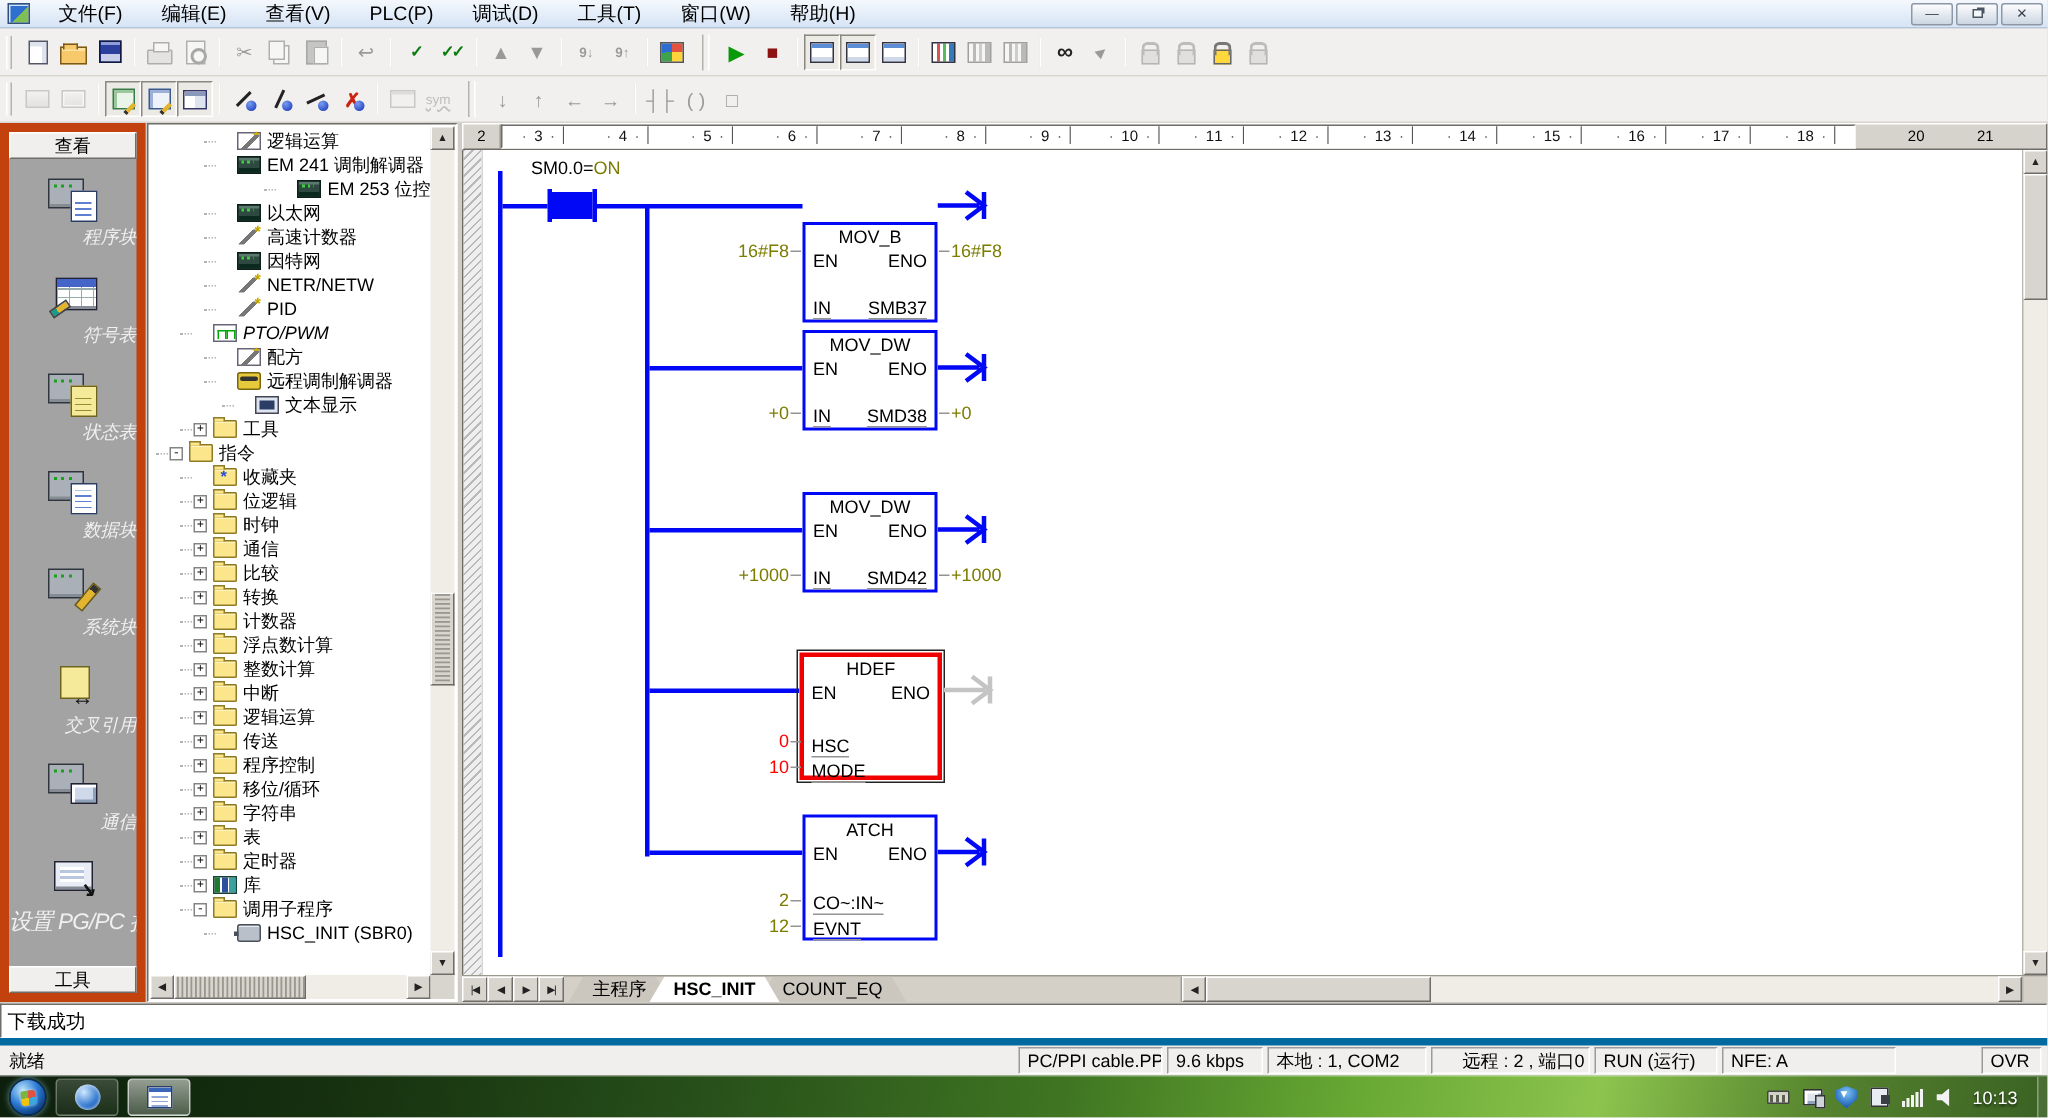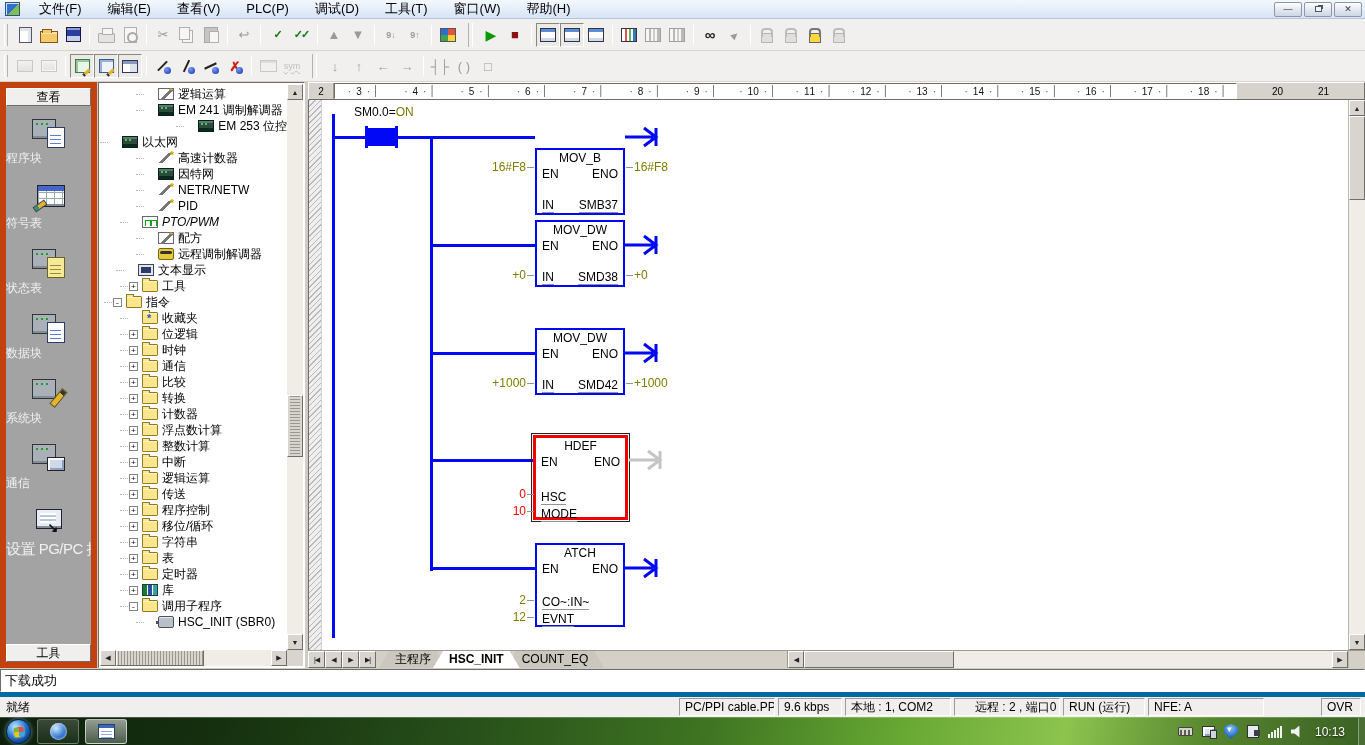--- a/index.html
+++ b/index.html
@@ -61,21 +61,21 @@
   .ic-netbox::before { content:""; width:15px; height:10px; border:1px solid #8a93a5; background:#eef1f6; box-shadow:inset 0 2px #b8c2d4; }
   .ic-sym::before { content:"sym"; font-size:9px; color:#778; text-decoration:underline wavy #778; }
 
   
   .main { flex:1; display:flex; min-height:0; background:#cfccc5; }
 
   
   .navbar { width:97px; flex:none; background:#a3a3a3; border:6px solid #c2410c; display:flex; flex-direction:column; }
   .nav-header, .nav-footer { height:18px; flex:none; background:#f0efed; border:1px solid; border-color:#fff #6f6d68 #6f6d68 #fff; text-align:center; line-height:16px; font-size:12px; color:#000; }
   .nav-items { flex:1; display:flex; flex-direction:column; align-items:center; padding-top:12px; overflow:hidden; }
-  .sb-item { width:100%; text-align:left; margin-bottom:16px; cursor:pointer; }
+  .sb-item { width:100%; text-align:right; margin-bottom:16px; cursor:pointer;font-style:italic; }
   .sb-label { color:#f0f0f0; font-size:12px; white-space:nowrap; margin-top:2px; display:block; }
   .sb-item:last-child .sb-label { font-size:15px; letter-spacing:-.5px; }
   .si { width:36px; height:30px; position:relative; display:block; margin:0 auto; }
   .si::before { content:""; position:absolute; left:1px; top:1px; width:22px; height:18px; background:repeating-linear-gradient(90deg,#19a319 0 2px,transparent 2px 5px) 3px 3px / 14px 2px no-repeat, #aab0b8; border:1px solid #30353c; box-shadow:inset 0 -2px #868c94; }
   .si::after { content:""; position:absolute; right:2px; bottom:0; width:16px; height:19px; background:repeating-linear-gradient(#fff 0 3px, #5f7fd0 3px 4px) 2px 4px / 11px 12px no-repeat, #fff; border:1px solid #2c3e66; }
   .si-status-chart::after { background:repeating-linear-gradient(#f5ea9a 0 3px, #9a8a30 3px 4px) 2px 4px / 11px 12px no-repeat, #f5ea9a; border-color:#6e6420; }
   .si-symbol-table::before { width:26px; height:20px; background:linear-gradient(#4565c8 0 5px, transparent 5px), repeating-linear-gradient(90deg,#9aa 0 1px,transparent 1px 8px), repeating-linear-gradient(#9aa 0 1px,transparent 1px 6px), #fff; border:1px solid #223; left:6px; top:2px; }
   .si-symbol-table::after { width:12px; height:4px; background:linear-gradient(90deg,#1a9a8a 0 4px,#e3b430 4px); border:1px solid #444; transform:rotate(-35deg); left:2px; bottom:4px; right:auto; }
   .si-system-block::after { width:5px; height:18px; background:linear-gradient(#333 0 4px, #e3b430 4px); border:1px solid #6b5a10; transform:rotate(40deg); right:5px; }
   .si-cross-reference::before { background:#f5ea9a; border:1px solid #6e6420; box-shadow:none; width:18px; height:20px; left:9px; }
@@ -345,20 +345,24 @@
           <div class="sb-item noexp">
             <span class="si si-data-block"></span>
             <span class="sb-label">数据块</span>
           </div>
 
           <div class="sb-item noexp">
             <span class="si si-system-block"></span>
             <span class="sb-label">系统块</span>
           </div>
 
+          <div class="sb-item noexp">
+            <span class="si si-cross-reference"></span>
+            <span class="sb-label">交叉引用</span>
+          </div>
 
           <div class="sb-item noexp">
             <span class="si si-communication"></span>
             <span class="sb-label">通信</span>
           </div>
 
           <div class="sb-item noexp">
             <span class="si si-pgpc-interface"></span>
             <span class="sb-label">设置 PG/PC 接口</span>
           </div>
@@ -380,21 +384,21 @@
             <span class="ti ti-module"></span>
             <span class="tlabel">EM 241 调制解调器</span>
           </div>
 
           <div class="tree-row noexp" style="padding-left: 36px; justify-content: flex-end;">
             <span class="expander"></span>
             <span class="ti ti-module"></span>
             <span class="tlabel">EM 253 位控</span>
           </div>
 
-          <div class="tree-row noexp" style="">
+          <div class="tree-row noexp" style="padding-left: 36px;">
             <span class="expander"></span>
             <span class="ti ti-module"></span>
             <span class="tlabel">以太网</span>
           </div>
 
           <div class="tree-row noexp" style="padding-left: 36px;">
             <span class="expander"></span>
             <span class="ti ti-wizard"></span>
             <span class="tlabel">高速计数器</span>
           </div>
@@ -428,21 +432,21 @@
             <span class="ti ti-wizard-doc"></span>
             <span class="tlabel">配方</span>
           </div>
 
           <div class="tree-row noexp" style="padding-left: 36px;">
             <span class="expander"></span>
             <span class="ti ti-phone"></span>
             <span class="tlabel">远程调制解调器</span>
           </div>
 
-          <div class="tree-row noexp" style="padding-left: 16px;">
+          <div class="tree-row noexp" style="padding-left: 48px;">
             <span class="expander"></span>
             <span class="ti ti-display"></span>
             <span class="tlabel">文本显示</span>
           </div>
 
           <div class="tree-row" style="padding-left: 20px;">
             <span class="expander">+</span>
             <span class="ti ti-folder-tools"></span>
             <span class="tlabel">工具</span>
           </div>

